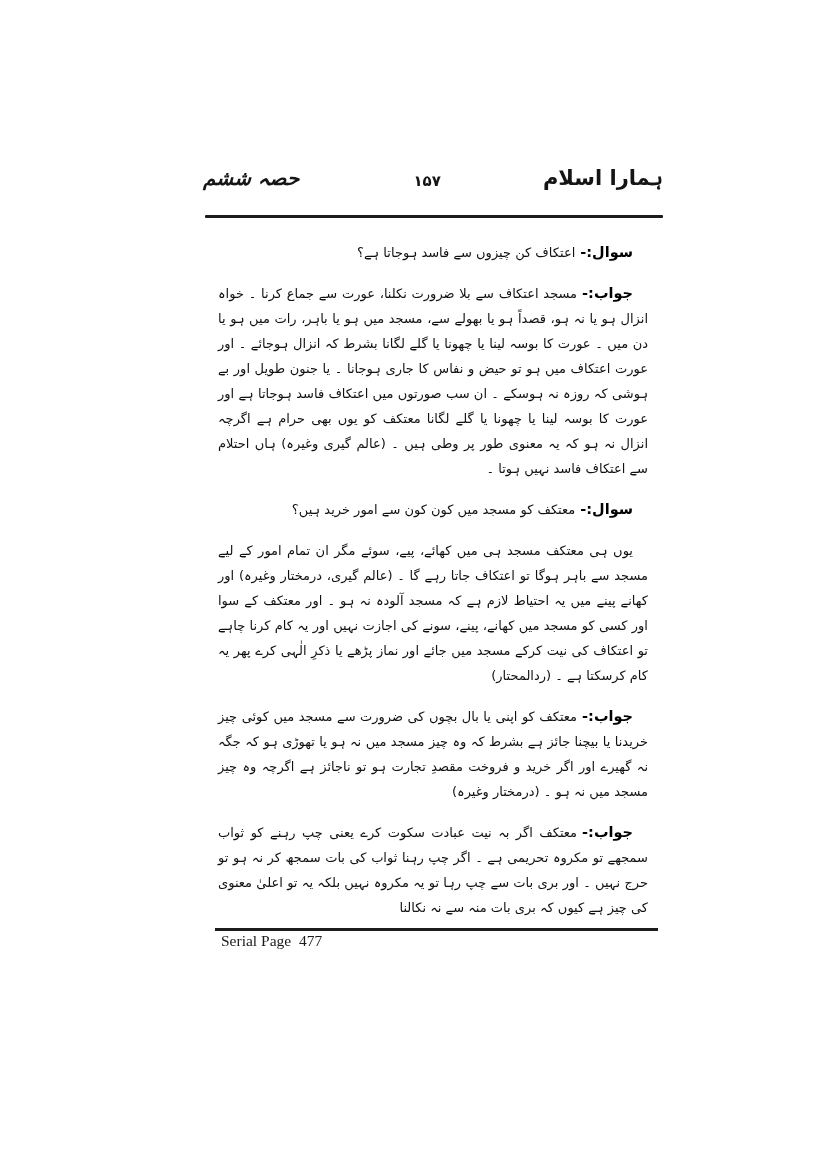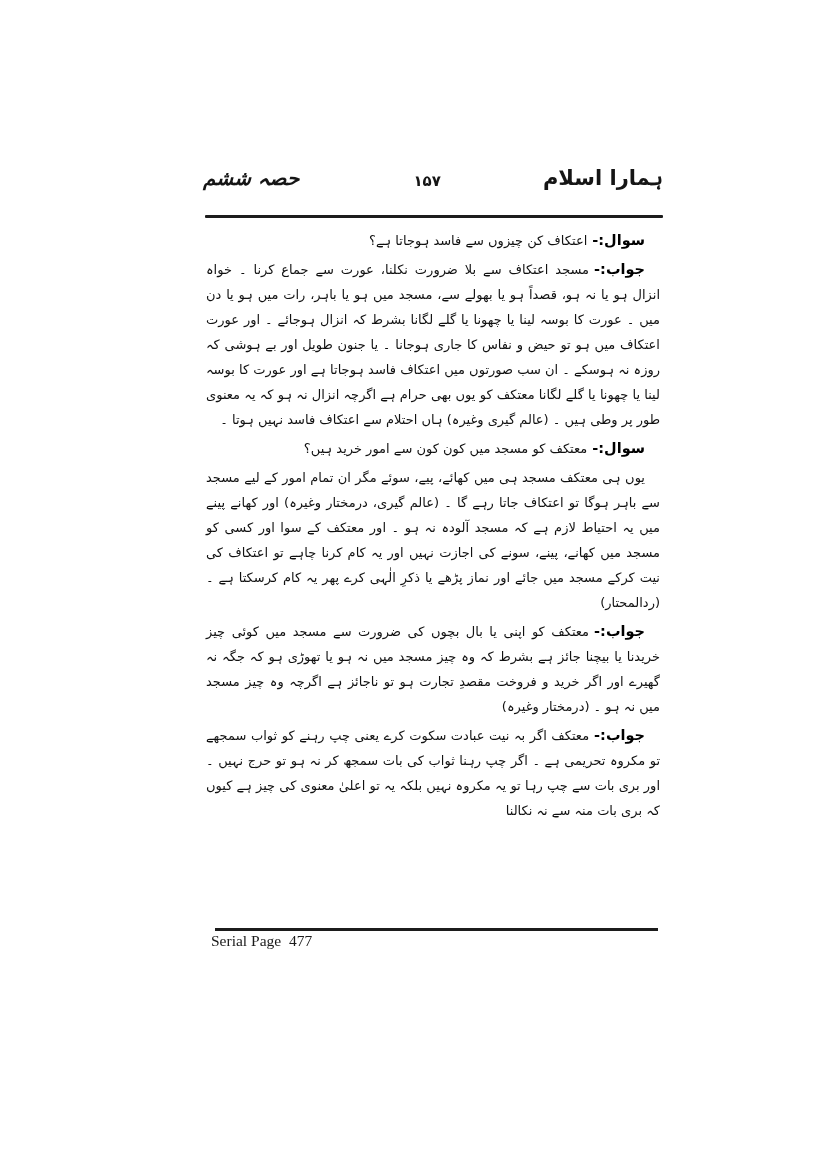--- a/index.html
+++ b/index.html
@@ -23,32 +23,32 @@
     position:absolute;left:205px;top:215px;width:458px;height:3px;
     background:#1c1c1c;border-radius:1px;
   }
 
   
   .content{
     position:absolute;left:202px;top:224px;width:462px;height:702px;
     overflow:hidden;direction:rtl;text-align:justify;
     font-size:13px;line-height:25px;color:#111;
   }
-  .content p{margin:4px;text-indent:15px;}
+  .content p{margin:16px;text-indent:15px;}
   .lbl{
     font-weight:bold;font-size:14.5px;margin-inline-end:5px;color:#000;
   }
 
   
   .frule{
     position:absolute;left:215px;top:928px;width:443px;height:2.5px;
     background:#1c1c1c;
   }
   .serial{
-    position:absolute;left:211px;top:932px;
+    position:absolute;left:221px;top:932px;
     font-family:"Liberation Serif",serif;font-size:15.5px;color:#1a1a1a;
     white-space:pre;direction:ltr;
   }
 </style>
 </head>
 <body>
 
 <div class="page">
 
   <div class="header">

